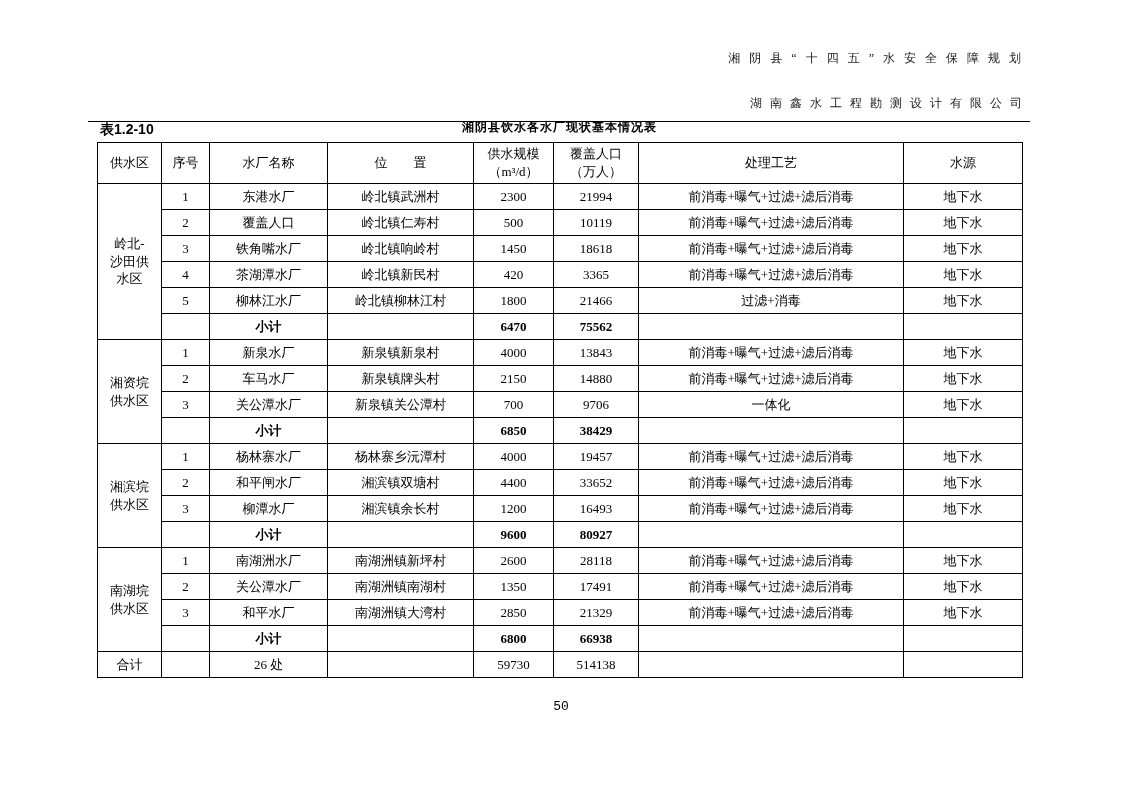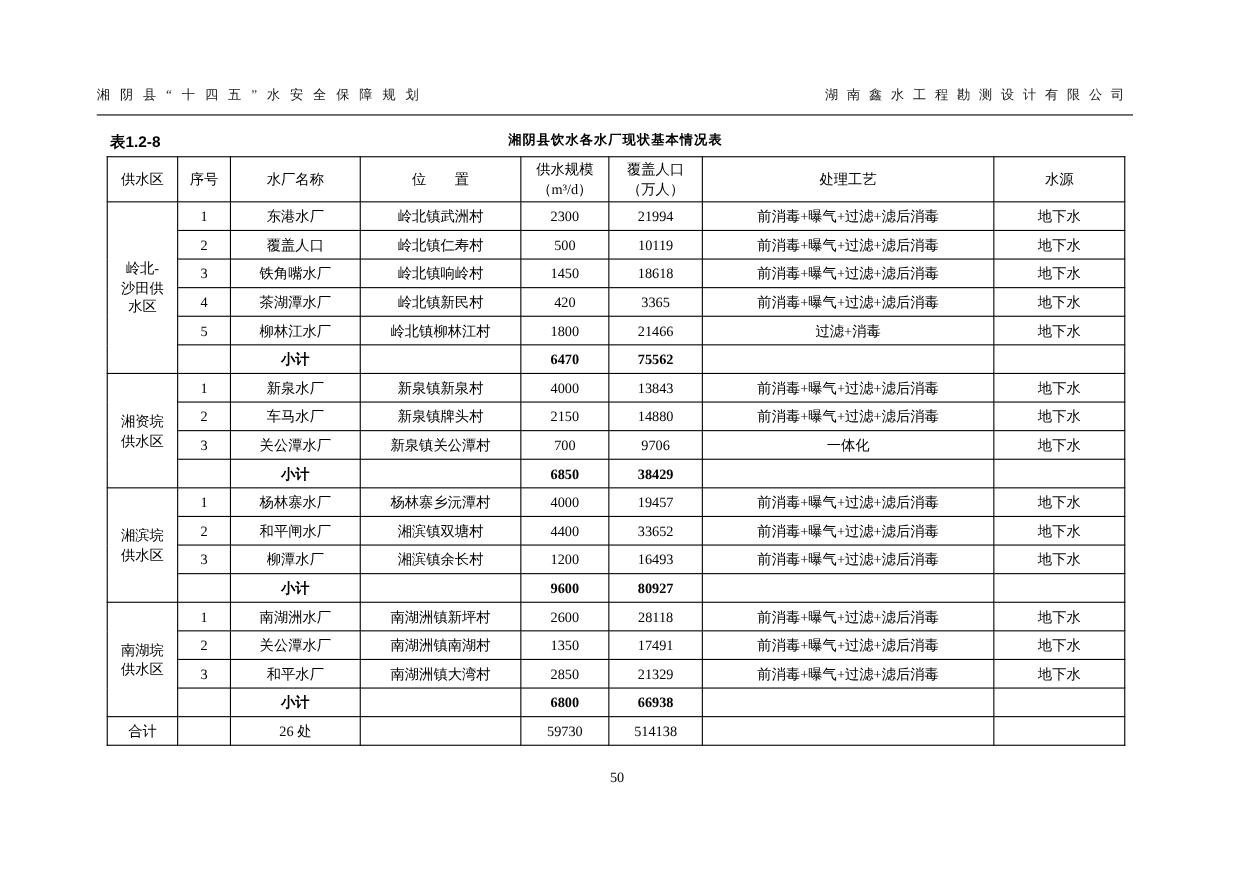--- a/index.html
+++ b/index.html
@@ -8,21 +8,21 @@
     font-family:"Liberation Serif","DejaVu Serif",serif;
     overflow:hidden;
   }
   .page{position:relative;width:1122px;height:793px;background:#fff;}
 
   
   .header{
     position:absolute;left:88px;top:50px;width:942px;
     display:flex;justify-content:space-between;align-items:flex-end;
     font-size:12px;color:#1a1a1a;
-    border-bottom:1.5px solid #000;padding-bottom:9px;
+    border-bottom:1.5px solid #000;padding-bottom:9px;flex-direction:column;
   }
   .header .hl{letter-spacing:9px;}
   .header .hr{letter-spacing:8px;margin-top:28px;}
 
   
   .title-row{position:absolute;left:97px;top:119px;width:925px;height:22px;}
   .tbl-label{
     position:absolute;left:3px;top:2px;font-weight:bold;font-size:14px;
     font-family:"Liberation Sans","DejaVu Sans",sans-serif;
   }
@@ -42,34 +42,35 @@
     overflow:hidden;
   }
   .data-table thead th{height:40px;font-weight:normal;}
   .data-table tbody td{height:25px;}
   .subtotal-row td{font-weight:bold;}
   .bold{font-weight:normal;}
 
   .page-number{
     position:absolute;left:0;top:699px;width:1122px;text-align:center;
     font-size:13px;
+    font-family:Liberation Mono, monospace;
   }
 </style>
 </head>
 <body>
 
 <div class="page">
 
   <div class="header">
     <span class="hl">湘阴县“十四五”水安全保障规划</span>
     <span class="hr">湖南鑫水工程勘测设计有限公司</span>
   </div>
 
   <div class="title-row">
-    <span class="tbl-label">表1.2-8</span>
+    <span class="tbl-label">表1.2-10</span>
     <span class="tbl-title">湘阴县饮水各水厂现状基本情况表</span>
   </div>
 
   <table class="data-table">
     <colgroup>
       <col style="width:64px">
       <col style="width:48px">
       <col style="width:118px">
       <col style="width:146px">
       <col style="width:80px">

